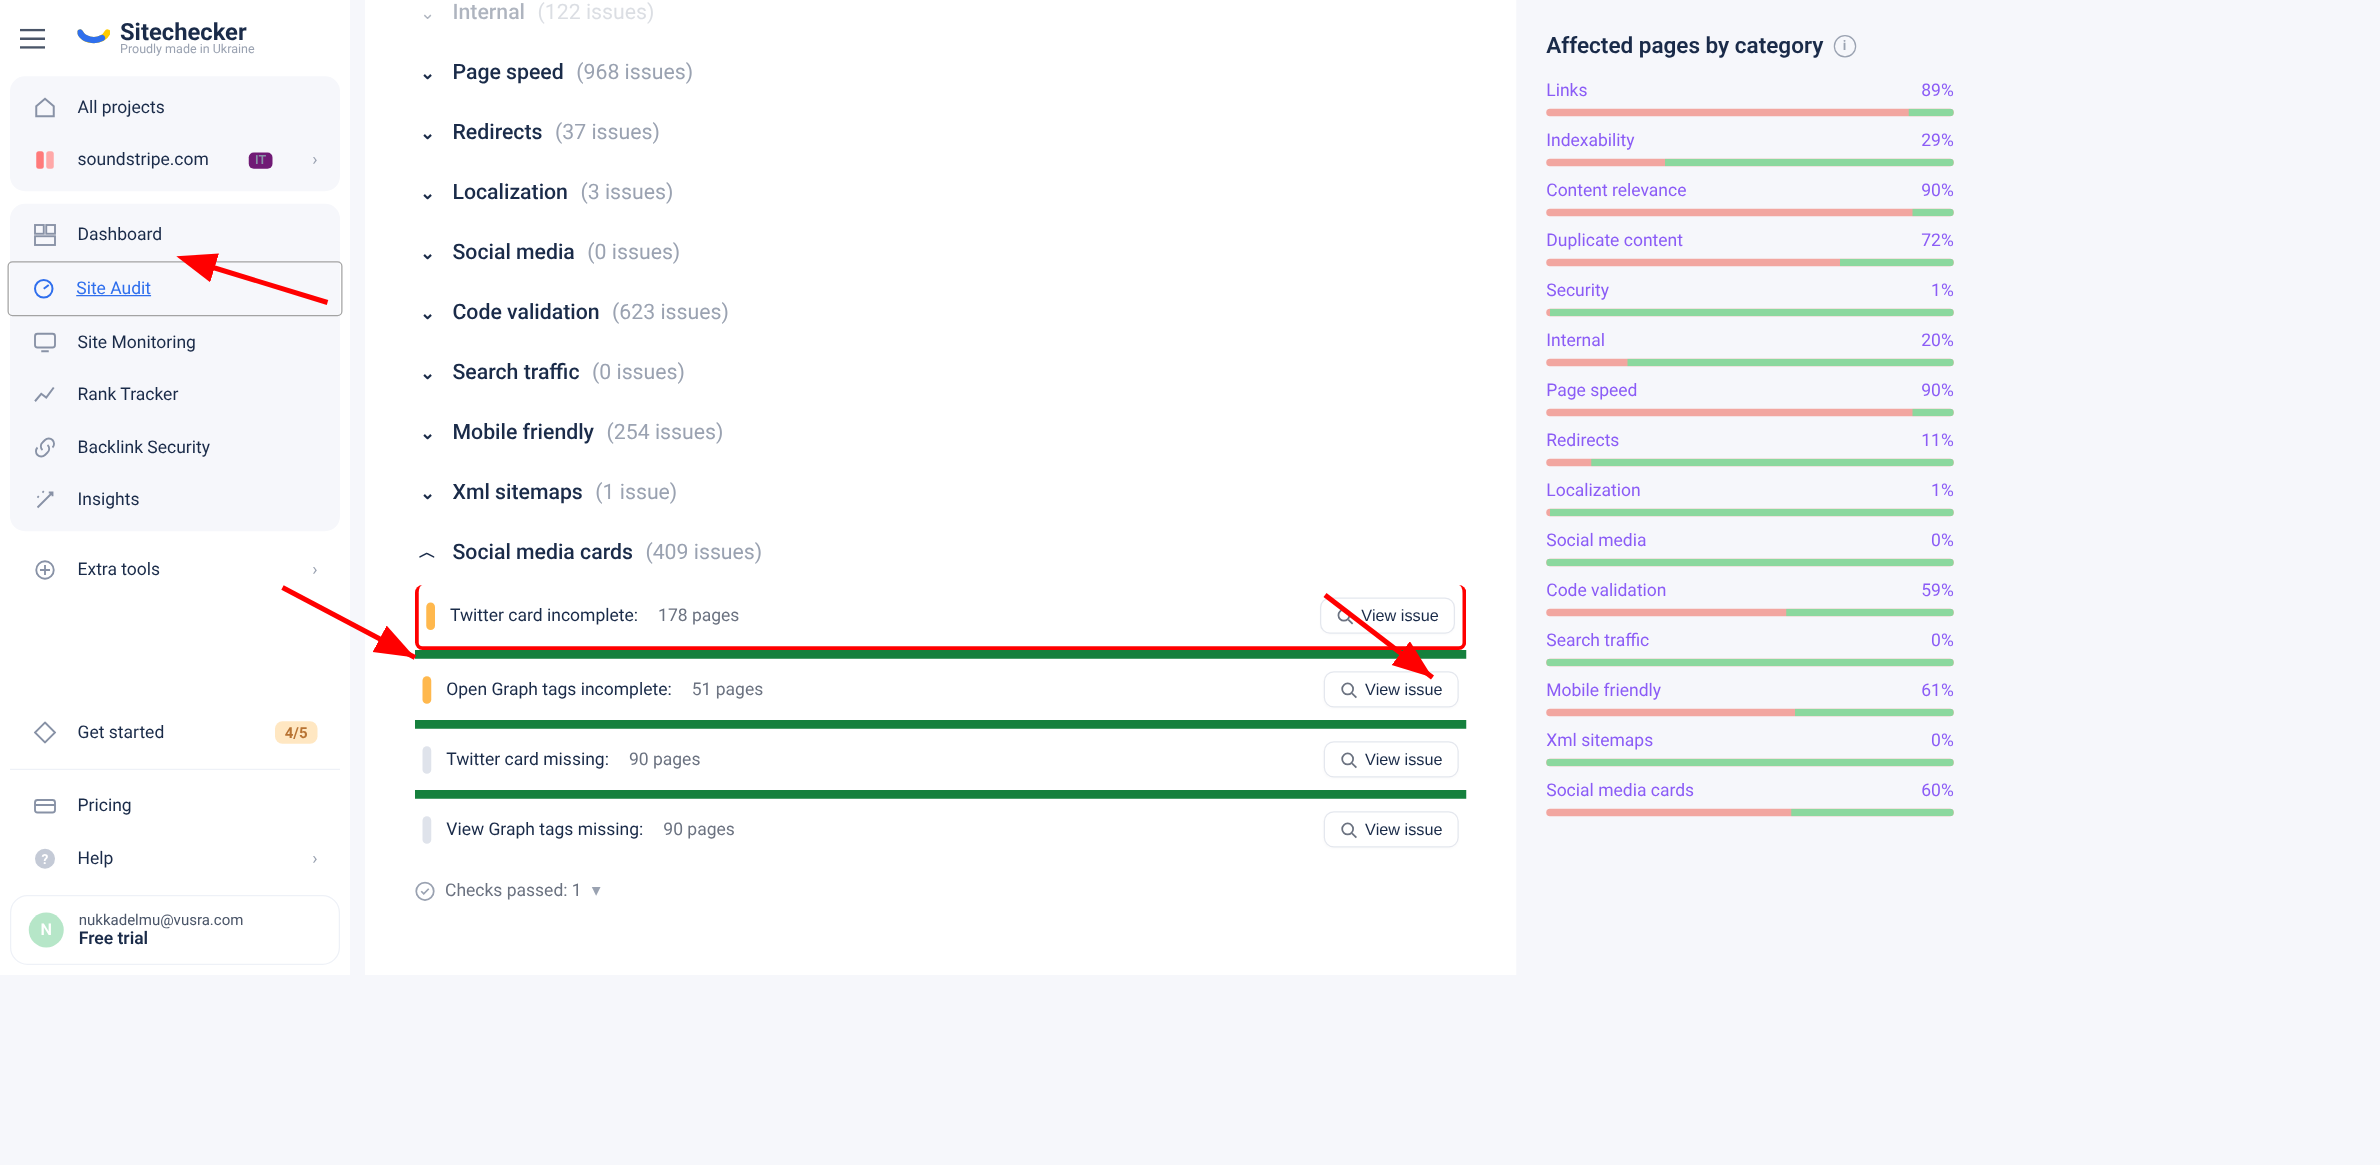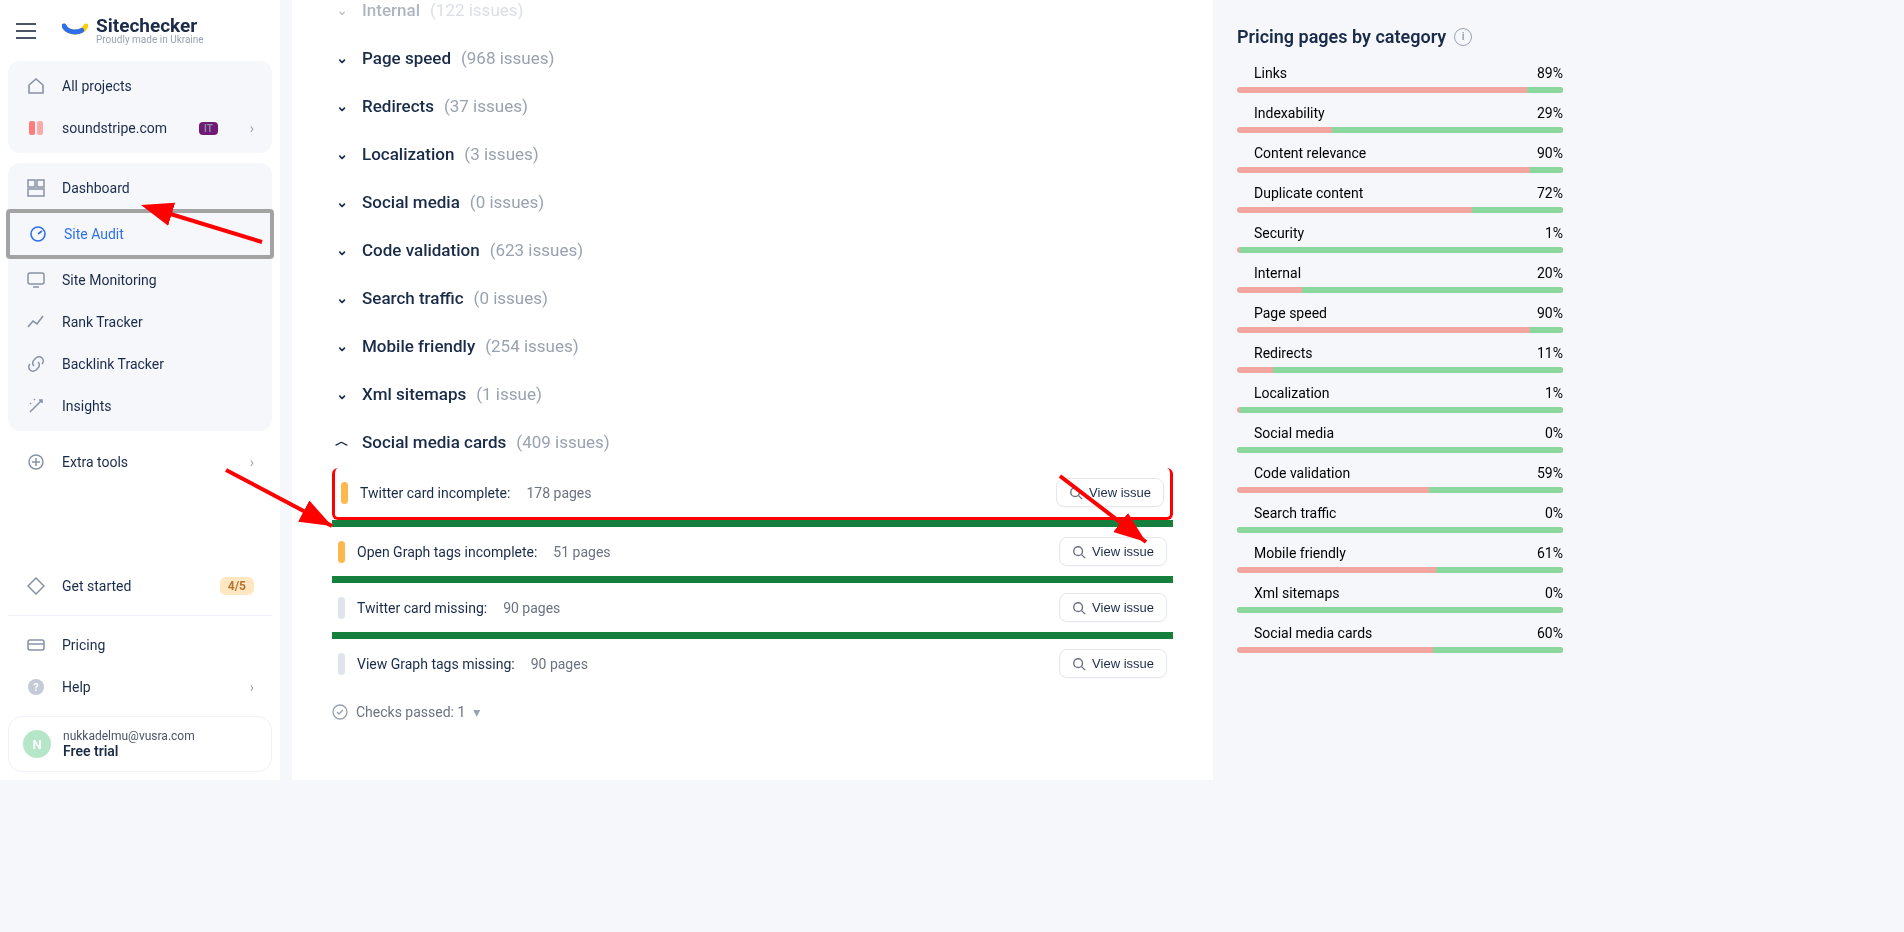--- a/index.html
+++ b/index.html
@@ -16,21 +16,21 @@
 .logo-sub { font-size:10px; color:#9aa2b1; line-height:1; }
 
 .sidebar-section { background:#f6f7fb; border-radius:12px; padding:4px 0; margin-bottom:10px; }
 .side-item { display:flex; align-items:center; gap:16px; padding:11px 18px; color:#1a2b49; cursor:pointer; position:relative; border-radius:8px; }
 .side-item .icon { width:20px; height:20px; display:flex; align-items:center; justify-content:center; color:#8892a6; }
 .side-item.active { color:#2f6fed; }
 .side-item.active .icon { color:#2f6fed; }
 .side-item .badge { margin-left:auto; font-size:10px; background:#701a75; color:#8892a6; border-radius:4px; padding:1px 5px; font-weight:600; }
 .side-item .chev { margin-left:auto; color:#9aa2b1; }
 
-.highlight-red { border:4px solid #a3a3a3; border-radius:4px; }
+.highlight-red { border:1px solid #a3a3a3; border-radius:4px;text-decoration:underline; }
 
 .sidebar-spacer { flex:1; }
 .get-started-badge { background:#ffe7c2; color:#b87333; border-radius:6px; padding:2px 8px; font-weight:700; font-size:12px; margin-left:auto; }
 .user-card { border:1px solid #eef1f7; border-radius:14px; padding:12px 14px; display:flex; align-items:center; gap:12px; margin-top:8px; }
 .avatar { width:28px; height:28px; border-radius:50%; background:#b6e6c8; color:#fff; display:flex; align-items:center; justify-content:center; font-weight:600; font-size:13px; }
 .user-email { font-size:12px; color:#4a5568; }
 .user-plan { font-size:14px; font-weight:600; color:#1a2b49; }
 
 
 .main { flex:1; background:#f6f7fb; display:flex; gap:24px; padding:0 0 0 12px; }
@@ -51,21 +51,21 @@
 .issue-pages { color:#6b7280; margin-left:4px; }
 .view-issue-btn { margin-left:auto; display:flex; align-items:center; gap:6px; border:1px solid #e4e7ee; background:#fff; border-radius:8px; padding:6px 12px; font-size:13px; color:#1a2b49; cursor:pointer; box-shadow:0 1px 2px rgba(0,0,0,0.02); }
 .view-issue-btn .mag { width:14px; height:14px; color:#6b7280; }
 
 .checks-passed { display:flex; align-items:center; gap:8px; color:#6b7280; font-size:14px; padding-top:16px; }
 
 
 .panel-title { font-size:18px; font-weight:600; color:#1a2b49; margin:26px 0 18px; display:flex; align-items:center; gap:8px; }
 .info-circle { width:18px; height:18px; border:1.5px solid #9aa2b1; border-radius:50%; display:flex; align-items:center; justify-content:center; font-size:11px; color:#9aa2b1; font-weight:600; }
 .cat-row { margin-bottom:12px; }
-.cat-top { display:flex; justify-content:space-between; font-size:14px; color:#000000; margin-bottom:6px;margin-left:17px; }
+.cat-top { display:flex; justify-content:space-between; font-size:14px; color:#8b5cf6; margin-bottom:6px; }
 .cat-bar { height:6px; width:100%; background:#f2a6a0; border-radius:3px; position:relative; overflow:hidden; }
 .cat-bar .good { position:absolute; right:0; top:0; bottom:0; background:#8bd89e; }
 
 
 .arrow { position:absolute; pointer-events:none; }
 .arrow svg { overflow:visible; }
 
 
 .issue-highlight { border:3px solid #ff0000; border-radius:6px; }
 
@@ -152,21 +152,21 @@
             </svg>
           </span>
         <span>Rank Tracker</span>
       </div>
       <div class="side-item">
         <span class="icon">
             <svg width="18" height="18" viewBox="0 0 18 18" fill="none">
               <path d="M7 11a4 4 0 010-6l2-2a4 4 0 016 6M11 7a4 4 0 010 6l-2 2a4 4 0 01-6-6" stroke="#8892a6" stroke-width="1.5"></path>
             </svg>
           </span>
-        <span>Backlink Tracker</span>
+        <span>Backlink Security</span>
       </div>
       <div class="side-item">
         <span class="icon">
             <svg width="18" height="18" viewBox="0 0 18 18" fill="none">
               <path d="M3 15L15 3m-3 0h3v3M3 6l1 1M7 2l1 1" stroke="#8892a6" stroke-width="1.5"></path>
             </svg>
           </span>
         <span>Insights</span>
       </div>
     </div>
@@ -334,21 +334,21 @@
             <circle cx="8" cy="8" r="7" stroke="#9aa2b1" stroke-width="1.4"></circle>
             <path d="M5 8l2 2 4-4" stroke="#9aa2b1" stroke-width="1.4"></path>
           </svg>
         <span>Checks passed: 1</span>
         <span style="color:#9aa2b1;">▾</span>
       </div>
     </div>
 
     <div class="right-col">
       <div class="panel-title">
-        <span>Pricing pages by category</span>
+        <span>Affected pages by category</span>
         <span class="info-circle">i</span>
       </div>
       <div id="cats-host">
           <div class="cat-row">
     <div class="cat-top">
       <span>Links</span>
       <span>89%</span>
     </div>
     <div class="cat-bar">
       <div class="good" style="width:11%"></div>

